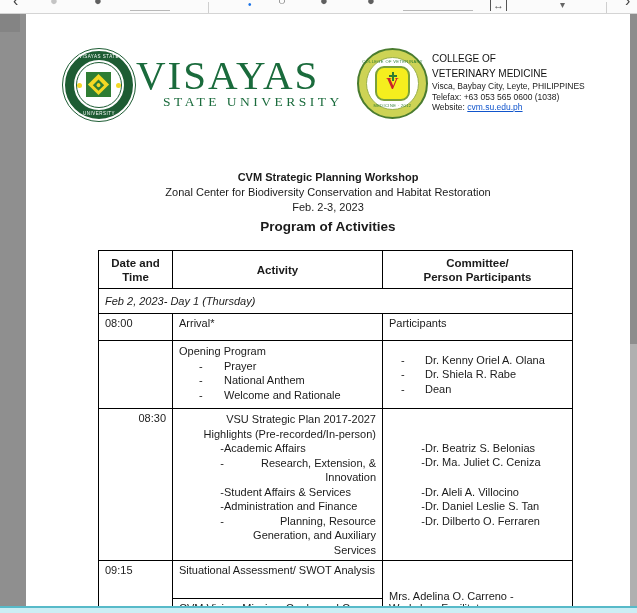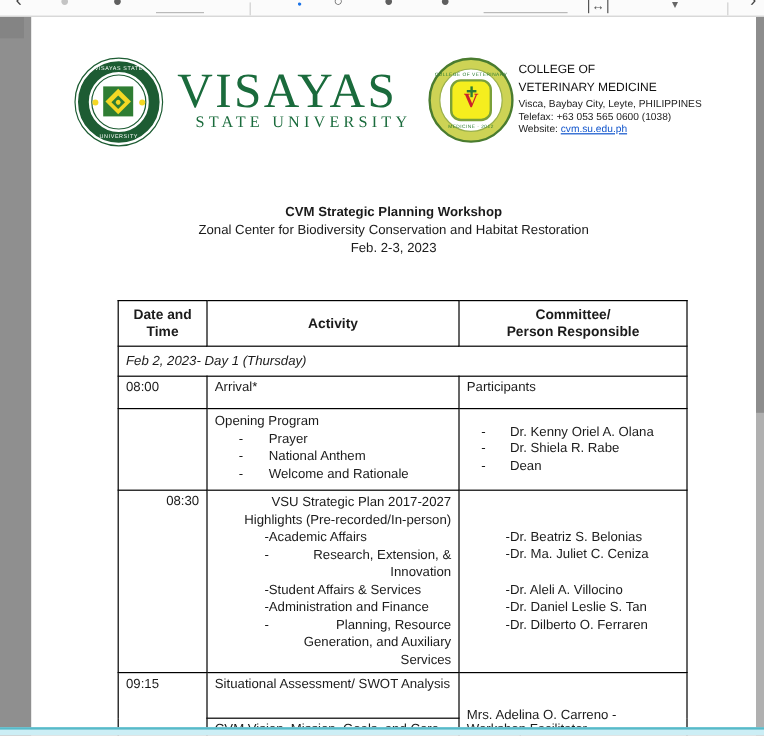--- a/index.html
+++ b/index.html
@@ -31,21 +31,21 @@
                       display:flex; align-items:center; justify-content:center; }
   .vsu-seal .s-diamond { width:15px; height:15px; background:#f4d824; transform:rotate(45deg);
                          display:flex; align-items:center; justify-content:center; }
   .vsu-seal .s-inner { width:8px; height:8px; background:#2f7d33; display:flex; align-items:center; justify-content:center; }
   .vsu-seal .s-dot { width:4px; height:4px; border-radius:50%; background:#f4d824; }
   .vsu-seal .s-side { position:absolute; top:34px; width:5px; height:5px; border-radius:50%; background:#f4d824; }
   .seal-arc { position:absolute; width:100%; text-align:center; color:#fff; font-size:4.5px; letter-spacing:.5px; }
 
   
   .vsu-wordmark { position:absolute; left:110px; top:40px; color:#1a6b3c; font-family:"Liberation Serif", serif; }
-  .vsu-wordmark .big { font-size:41px; line-height:42px; letter-spacing:2px;text-align:center; }
+  .vsu-wordmark .big { font-size:41px; line-height:42px; letter-spacing:2px; }
   .vsu-wordmark .sub { font-size:13.5px; letter-spacing:3.5px; margin-top:-2px; margin-left:27px; }
 
   
   .cvm-emblem { position:absolute; left:331px; top:34px; width:71px; height:71px; border-radius:50%;
                 background:#cdd355; border:2px solid #4a7c2f; }
   .cvm-emblem .c-band { position:absolute; inset:7px; border-radius:50%; background:#fff; border:1px solid #9ab04b; }
   .cvm-emblem .c-core { position:absolute; inset:16px; background:#f5ee1e; border:2px solid #7aa03a; border-radius:9px;
                         display:flex; align-items:center; justify-content:center; }
   .cvm-emblem .c-v { color:#cc2229; font-family:"Liberation Serif", serif; font-weight:bold; font-size:17px; line-height:1; }
   .cvm-emblem .c-cross { position:absolute; top:4px; left:50%; margin-left:-1px; width:2px; height:9px; background:#2e7d32; }
@@ -160,35 +160,36 @@
       <div class="cn">VETERINARY MEDICINE</div>
       <div class="small">Visca, Baybay City, Leyte, PHILIPPINES</div>
       <div class="small">Telefax: +63 053 565 0600 (1038)</div>
       <div class="small"><span>Website: </span><a href="#">cvm.su.edu.ph</a></div>
     </div>
 
     <div class="title-block">
       <div class="t b">CVM Strategic Planning Workshop</div>
       <div class="t">Zonal Center for Biodiversity Conservation and Habitat Restoration</div>
       <div class="t">Feb. 2-3, 2023</div>
+      <div class="heading">Program of Activities</div>
     </div>
 
     <table class="program">
       <colgroup>
           <col class="c1">
           <col class="c2">
           <col class="c3">
         </colgroup>
       <tbody>
           <tr class="hdr-row">
         <th>Date and Time</th>
         <th>Activity</th>
         <th>
           <div>Committee/</div>
-          <div>Person Responsible</div>
+          <div>Person Participants</div>
         </th>
       </tr>
       <tr class="day-row">
         <td colspan="3">Feb 2, 2023- Day 1 (Thursday)</td>
       </tr>
       <tr class="r-arrival">
         <td>08:00</td>
         <td>Arrival*</td>
         <td>Participants</td>
       </tr>

